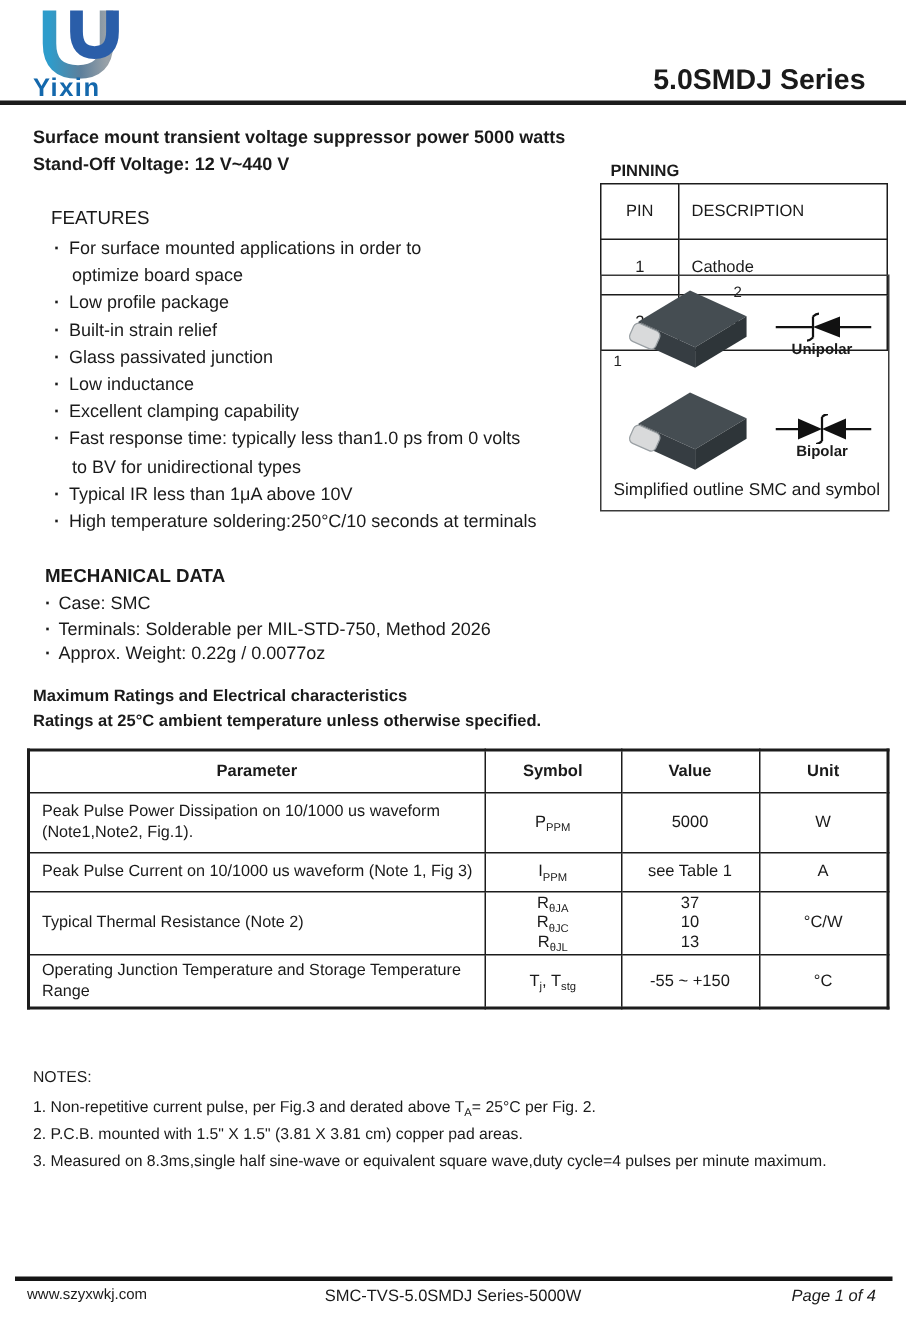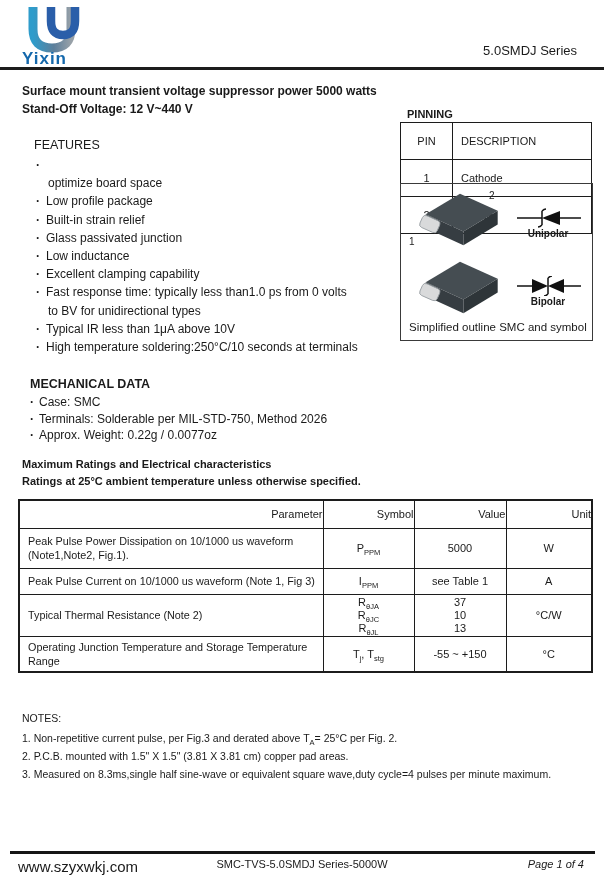--- a/index.html
+++ b/index.html
@@ -3,21 +3,21 @@
 <meta charset="utf-8">
 <style>
   * { margin:0; padding:0; box-sizing:border-box; }
   html,body { background:#ffffff; }
   body { font-family:"Liberation Sans","DejaVu Sans",sans-serif; color:#1a1a1a; }
   .page { position:relative; width:604px; height:878px; background:#fff; overflow:hidden; }
 
   
   .logo-svg { position:absolute; left:24px; top:6px; }
   .brand { position:absolute; left:22px; top:49px; font-size:17px; font-weight:bold; color:#1468ac; letter-spacing:1px; }
-  .series-title { position:absolute; top:43px; right:27px; font-size:13px; font-weight:normal; }
+  .series-title { position:absolute; top:43px; right:27px; font-size:19px; font-weight:bold; }
   .header-rule { position:absolute; left:0; top:67px; width:604px; height:3px; background:#1c1c1c; }
   .subtitle1 { position:absolute; left:22px; top:84px; font-size:12px; font-weight:bold; }
   .subtitle2 { position:absolute; left:22px; top:102px; font-size:12px; font-weight:bold; }
 
   
   .pinning-title { position:absolute; left:407px; top:108px; font-size:11px; font-weight:bold; }
   .pin-table { position:absolute; left:400px; top:122px; width:192px; border-collapse:collapse; font-size:11px; }
   .pin-table td { border:1.5px solid #1c1c1c; height:18px; padding:0 0 0 8px; }
   .pin-table td.c { text-align:center; padding:12px; width:52px; }
 
@@ -51,35 +51,35 @@
   
   .ratings-h1 { position:absolute; left:22px; top:458px; font-size:11px; font-weight:bold; }
   .ratings-h2 { position:absolute; left:22px; top:475px; font-size:11px; font-weight:bold; }
   .ratings-table { position:absolute; left:18px; top:499px; width:573px; border-collapse:collapse; font-size:11px; table-layout:fixed; }
   .ratings-table col.c-param { width:304px; }
   .ratings-table col.c-sym { width:91px; }
   .ratings-table col.c-val { width:92px; }
   .ratings-table col.c-unit { width:86px; }
   .ratings-table td, .ratings-table th { border:1.5px solid #1c1c1c; }
   .ratings-table { border:2px solid #1c1c1c; }
-  .ratings-table th { height:28px; font-weight:normal; text-align:right; }
+  .ratings-table th { height:28px; font-weight:bold; text-align:center; }
   .ratings-table td { text-align:center; }
   .ratings-table td.param { text-align:left; padding:3px 4px 3px 8px; font-size:10.8px; line-height:14px; }
   .r1 td { height:40px; } .r2 td { height:40px; } .r3 td { height:26px; } .r4 td { height:42px; } .r5 td { height:28px; }
   sub { font-size:7.5px; line-height:0; }
   .sym-note { font-size:9.5px; margin-top:1px; }
   .sym-stack div, .val-stack div { line-height:13px; }
 
   
   .notes-title { position:absolute; left:22px; top:712px; font-size:10.5px;text-align:center; }
   .notes-list { position:absolute; left:22px; top:729px; font-size:10.5px; line-height:18px; }
 
   
   .footer-rule { position:absolute; left:10px; top:851px; width:585px; height:2.5px; background:#151515; }
-  .footer-site { position:absolute; left:18px; top:858px; font-size:15px; }
+  .footer-site { position:absolute; left:18px; top:858px; font-size:10px; }
   .footer-doc { position:absolute; left:0; top:858px; width:604px; text-align:center; font-size:11px; }
   .footer-page { position:absolute; right:20px; top:858px; font-size:11px; font-style:italic; }
 </style>
 </head>
 <body>
 
 <div class="page">
 
   <svg class="logo-svg" width="62" height="48" viewBox="0 0 62 48">
     <defs>
@@ -113,20 +113,21 @@
       <td class="c">2</td>
       <td>Anode</td>
     </tr>
   </tbody>
     </table>
 
   <div class="features-title">FEATURES</div>
   <div class="features-list">
     <div class="f-line">
         <span class="bullet">·</span>
+        <span>For surface mounted applications in order to</span>
       </div>
     <div class="f-cont">optimize board space</div>
     <div class="f-line">
         <span class="bullet">·</span>
         <span>Low profile package</span>
       </div>
     <div class="f-line">
         <span class="bullet">·</span>
         <span>Built-in strain relief</span>
       </div>

